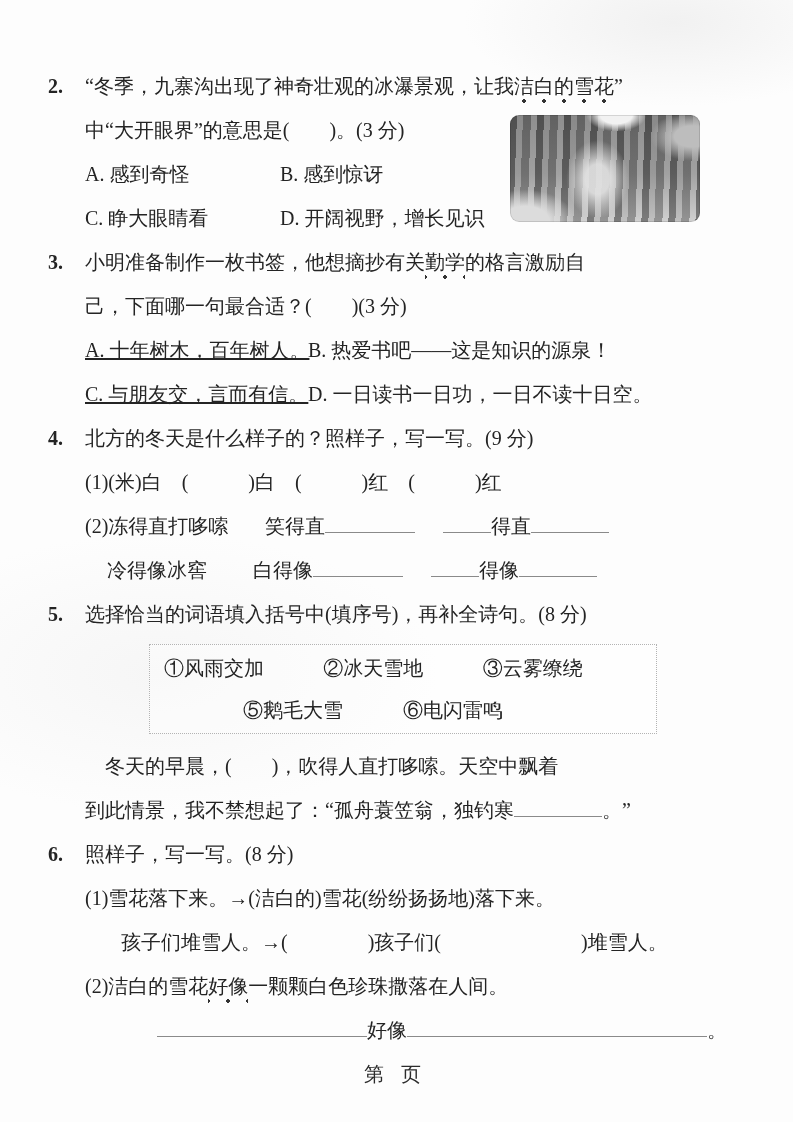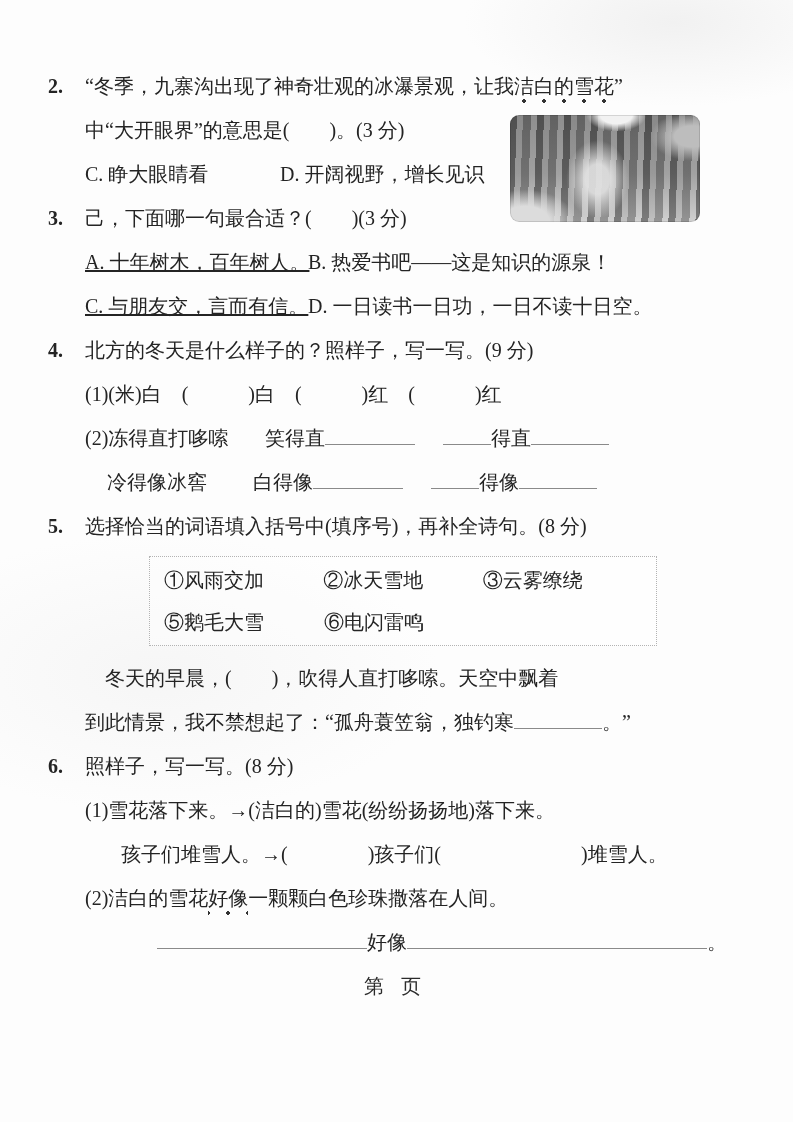--- a/index.html
+++ b/index.html
@@ -52,21 +52,21 @@
     box-shadow: 0 0 0 1px rgba(0,0,0,0.12) inset;
   }
   .wordbox {
     box-sizing:border-box;
     margin:8px 0 10px 64px;
     width:508px;
     border:1px dotted #b3b3b3;
     padding:2px 14px;
     background:rgba(255,255,255,0.4);
   }
-  .wordrow { height:42px; line-height:42px; display:flex; }
+  .wordrow { height:42px; line-height:42px; display:flex;justify-content:center; }
   .wordrow span { width:160px; }
   .para { }
   .para .indent { margin-left:20px; }
   .q6-item2 { margin-left:36px; }
   .answer-line { margin-left:72px; }
   .footer { height:40px; line-height:40px; text-align:center; letter-spacing:6px; color:#2b2b2b; margin-top:2px; }
 </style>
 </head>
 <body>
 
@@ -78,27 +78,34 @@
 
     <div class="q">
       <span class="qnum">2.</span>
       <div class="line">
         <span>“冬季，九寨沟出现了神奇壮观的冰瀑景观，让我</span><span class="em">洁白的雪花</span><span>”</span>
       </div>
       <div class="line">
         <span>中“大开眼界”的意思是(　　)。(3 分)</span>
       </div>
       <div class="line optrow">
+        <span class="o1 q2o1">A. 感到奇怪</span>
+        <span>B. 感到惊讶</span>
+      </div>
+      <div class="line optrow">
         <span class="o1 q2o1">C. 睁大眼睛看</span>
         <span>D. 开阔视野，增长见识</span>
       </div>
     </div>
 
     <div class="q">
       <span class="qnum">3.</span>
+      <div class="line">
+        <span>小明准备制作一枚书签，他想摘抄有关</span><span class="em">勤学</span><span>的格言激励自</span>
+      </div>
       <div class="line">
         <span>己，下面哪一句最合适？(　　)(3 分)</span>
       </div>
       <div class="line optrow">
         <span class="o1 q3o1">A. 十年树木，百年树人。</span>
         <span>B. 热爱书吧——这是知识的源泉！</span>
       </div>
       <div class="line optrow">
         <span class="o1 q3o1">C. 与朋友交，言而有信。</span>
         <span>D. 一日读书一日功，一日不读十日空。</span>

